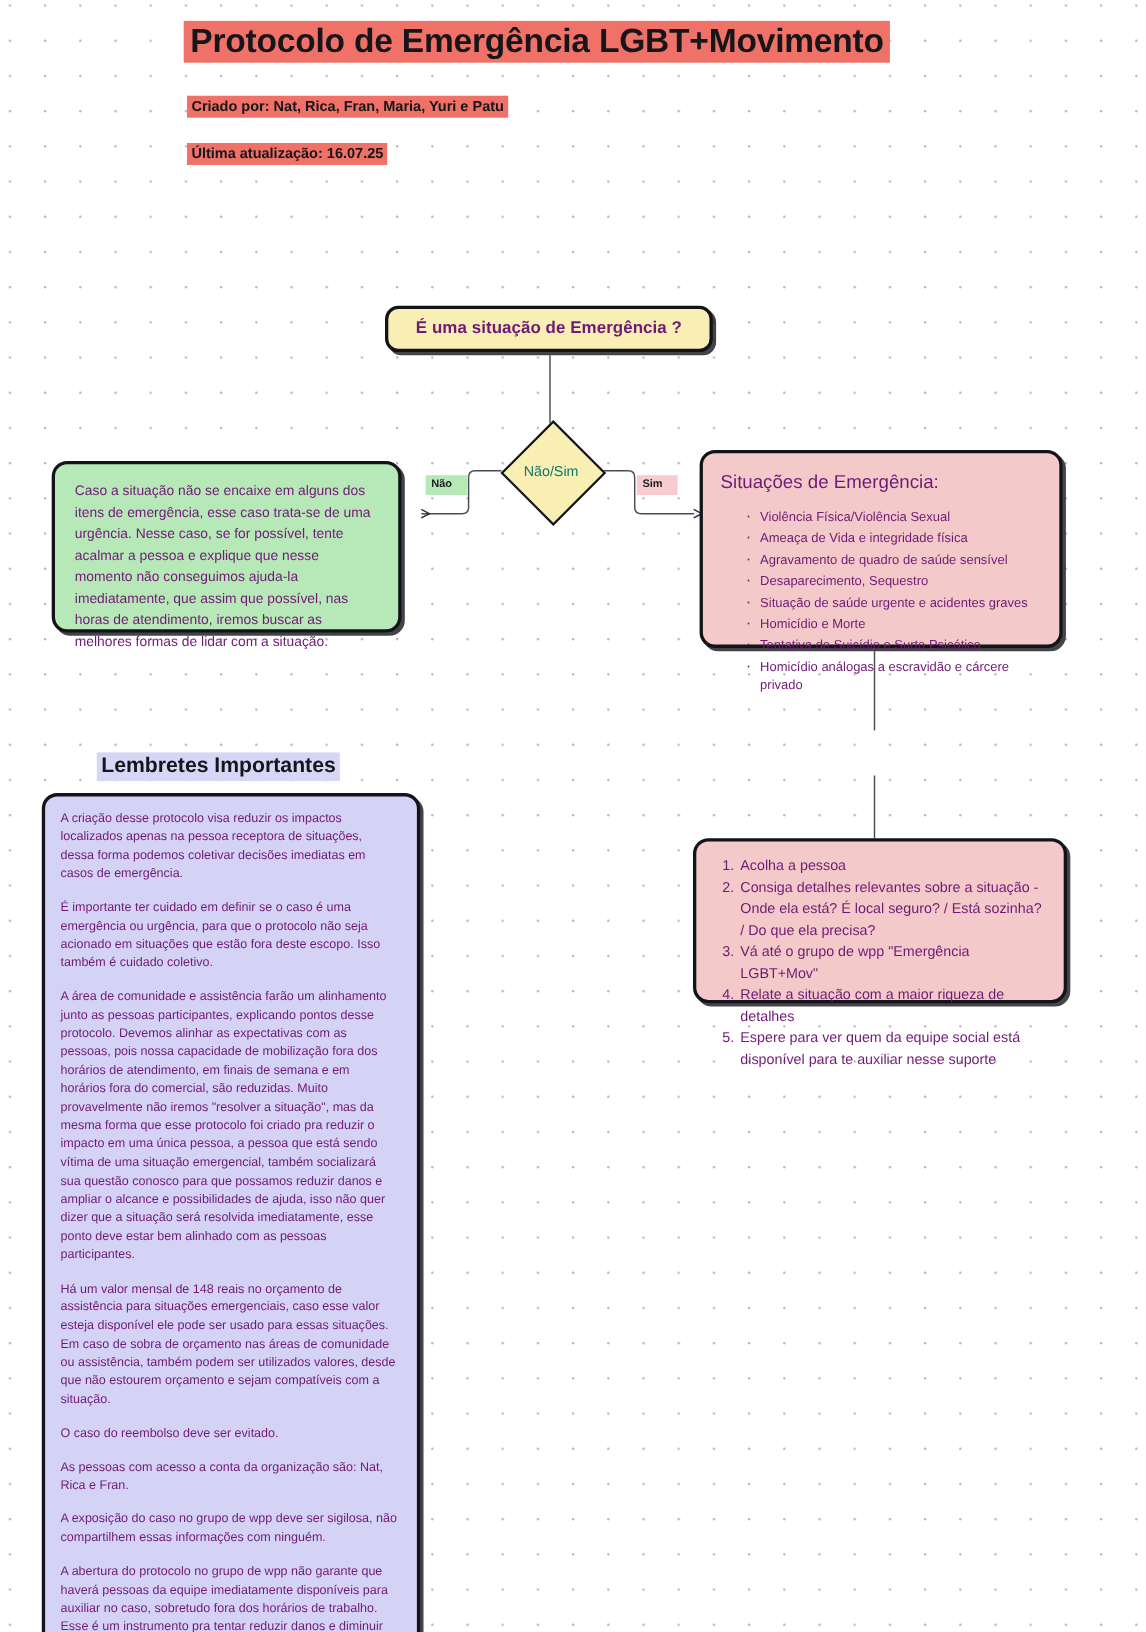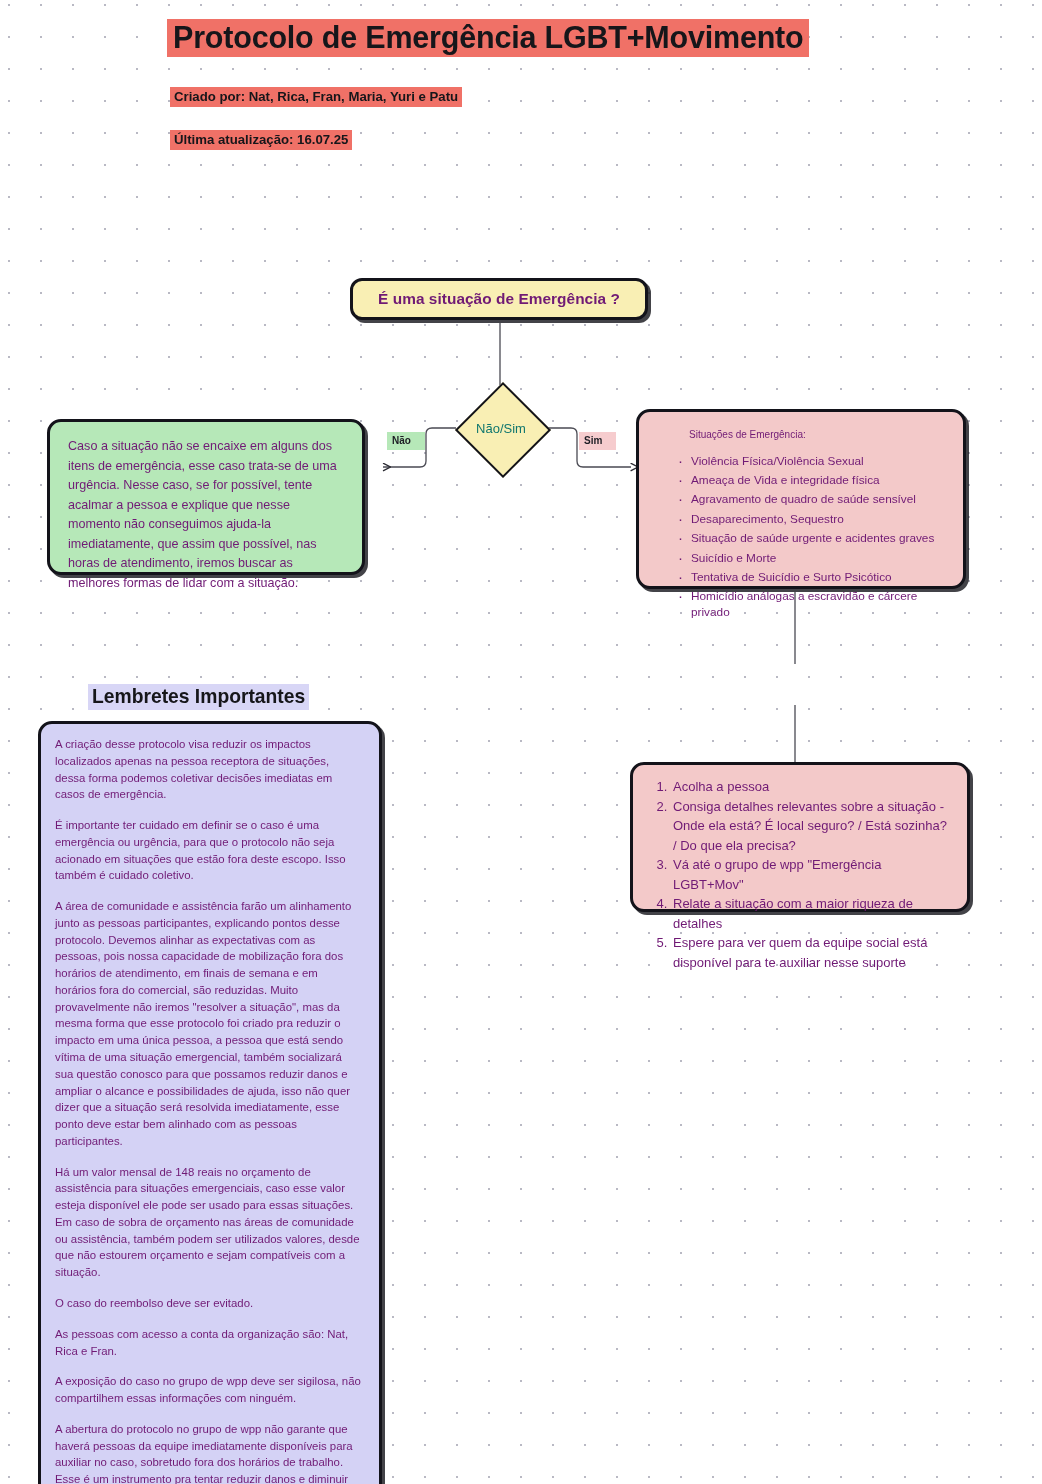--- a/index.html
+++ b/index.html
@@ -166,22 +166,21 @@
     top: 409px;
     width: 330px;
     height: 180px;
     background: #f3c9c9;
     padding: 16px 14px 10px 16px;
     font-size: 11.8px;
     line-height: 1.35;
   }
   #node-situacoes .sit-title {
     margin-bottom: 12px;
-    font-size: 10px;
-    margin-left: 34px;
+    font-size: 17px;
   }
   #node-situacoes ul {
     margin: 0;
     padding-left: 36px;
     list-style: none;
   }
   #node-situacoes li {
     position: relative;
     margin-bottom: 3.5px;
     font-size: 11.8px;
@@ -318,21 +317,21 @@
   </div>
 
   <div class="node card" id="node-situacoes">
     <div class="sit-title">Situações de Emergência:</div>
     <ul>
       <li>Violência Física/Violência Sexual</li>
       <li>Ameaça de Vida e integridade física</li>
       <li>Agravamento de quadro de saúde sensível</li>
       <li>Desaparecimento, Sequestro</li>
       <li>Situação de saúde urgente e acidentes graves</li>
-      <li>Suicídio e Morte</li>
+      <li>Homicídio e Morte</li>
       <li>Tentativa de Suicídio e Surto Psicótico</li>
       <li>Homicídio análogas a escravidão e cárcere privado</li>
     </ul>
   </div>
 
 
   <div class="node card" id="node-steps">
     <ol>
       <li>Acolha a pessoa</li>
       <li>Consiga detalhes relevantes sobre a situação - Onde ela está? É local seguro? / Está sozinha? / Do que ela precisa?</li>

